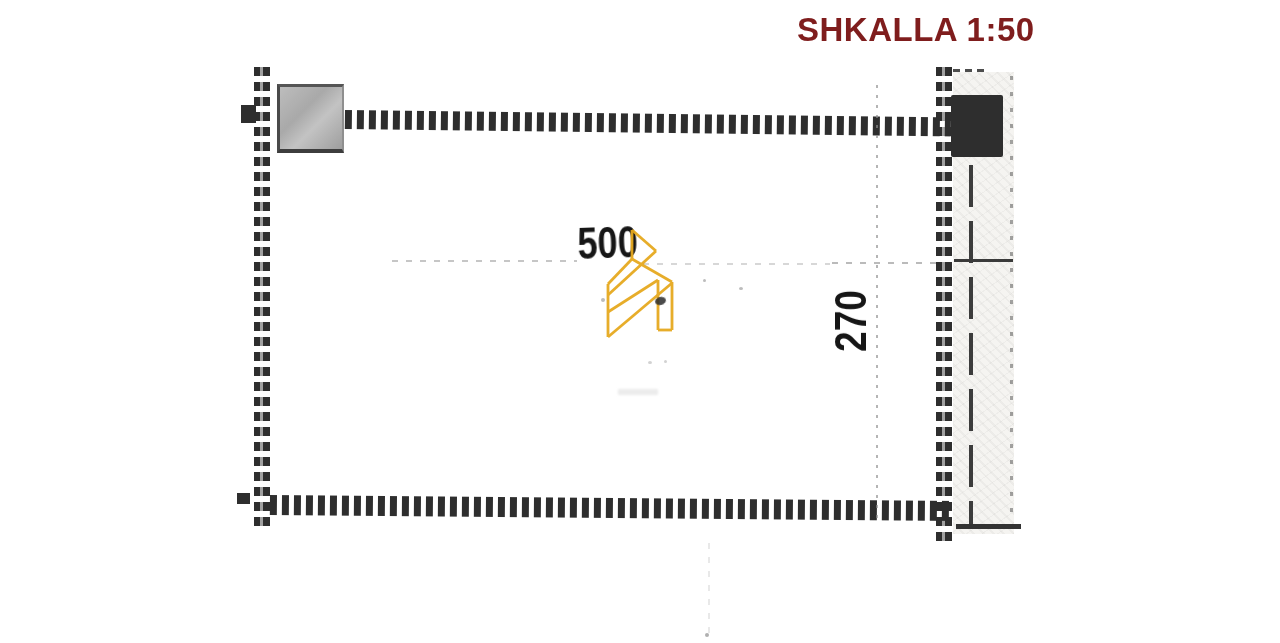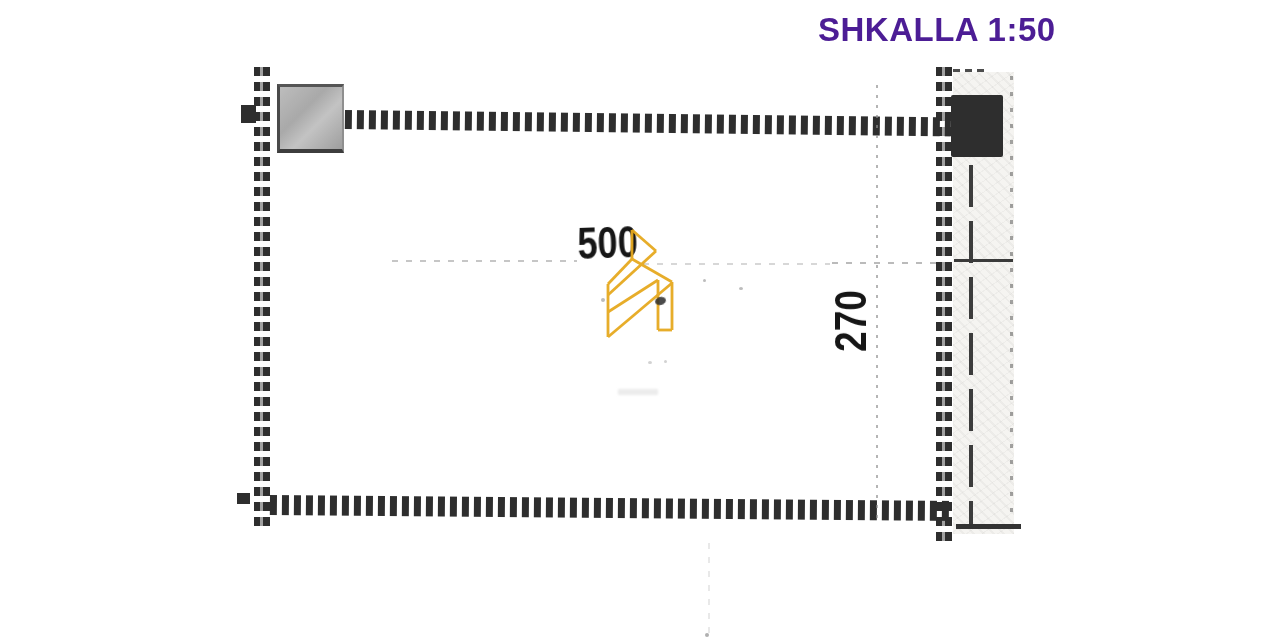--- a/index.html
+++ b/index.html
@@ -2,22 +2,22 @@
 <html><head>
 <meta charset="utf-8">
 <style>
   html,body{margin:0;padding:0;background:#fff;}
   body{width:1280px;height:643px;position:relative;overflow:hidden;
        font-family:"Liberation Sans", sans-serif;}
   .abs{position:absolute;}
 
   
   .scale-title{
-    left:818px;top:11px;width:240px;height:40px;
-    font-size:33px;font-weight:bold;color:#4c1d95;
+    left:797px;top:11px;width:240px;height:40px;
+    font-size:33px;font-weight:bold;color:#7f1d1d;
     letter-spacing:.5px;white-space:nowrap;
     filter:blur(.35px);
   }
 
   
   .wall-v{
     width:16px;
     background-image:
       linear-gradient(90deg, rgba(255,255,255,0) 0 6px, rgba(255,255,255,.55) 6px 9px, rgba(255,255,255,0) 9px 16px),
       repeating-linear-gradient(180deg,#2e2e2e 0 9px, rgba(0,0,0,0) 9px 15px);

